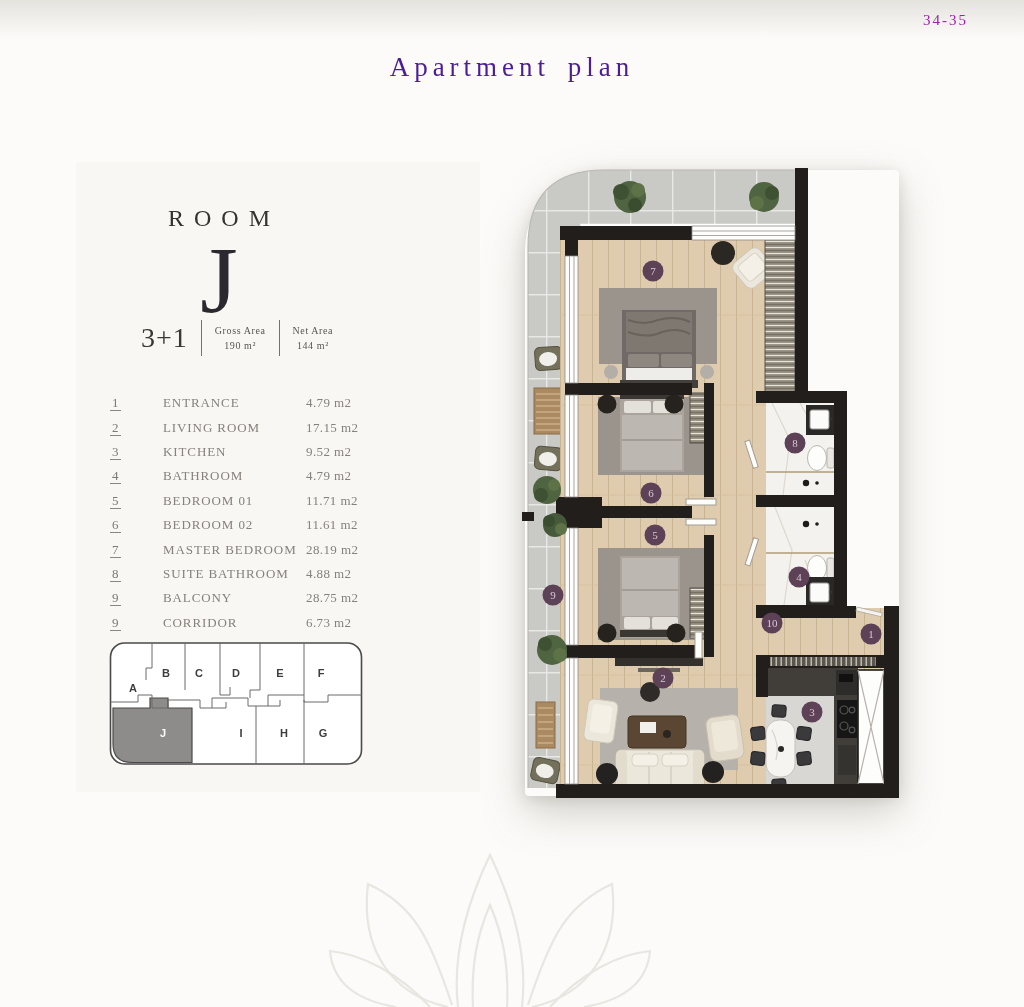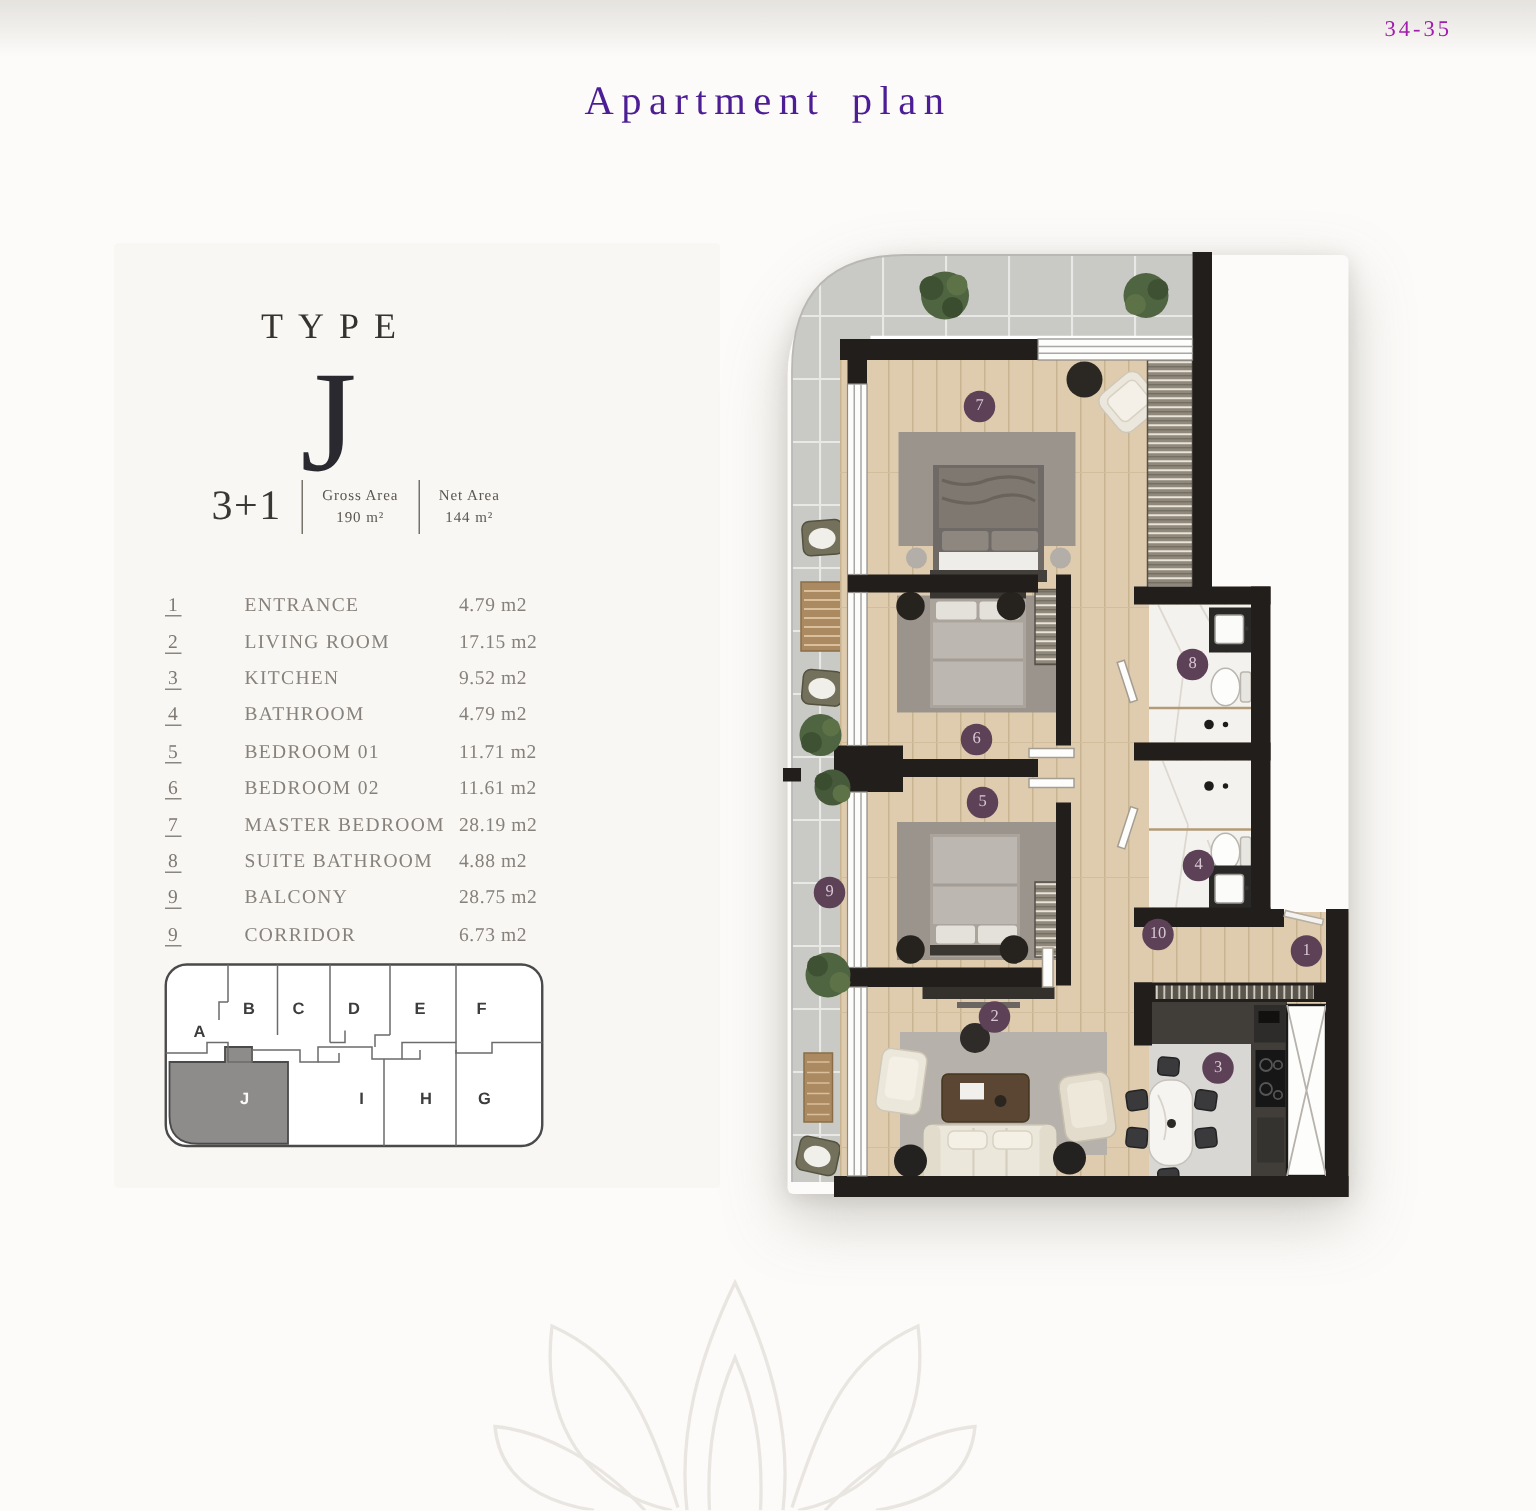--- a/index.html
+++ b/index.html
@@ -44,21 +44,21 @@
 </style>
 </head>
 <body>
 
 <div class="top-shade"></div>
 <div class="corner-pages">34-35</div>
 <div class="plan-title">Apartment plan</div>
 <div class="left-panel"></div>
 
 <div class="type-block">
-  <div class="type-label">TYPE</div>
+  <div class="type-label">ROOM</div>
   <div class="type-letter">J</div>
 </div>
 
 <div class="specs">
   <span class="cfg">3+1</span>
   <span class="spec-divider"></span>
   <span class="spec-col">
     <span>Gross Area</span><br>
     <span>190 m²</span>
   </span>

